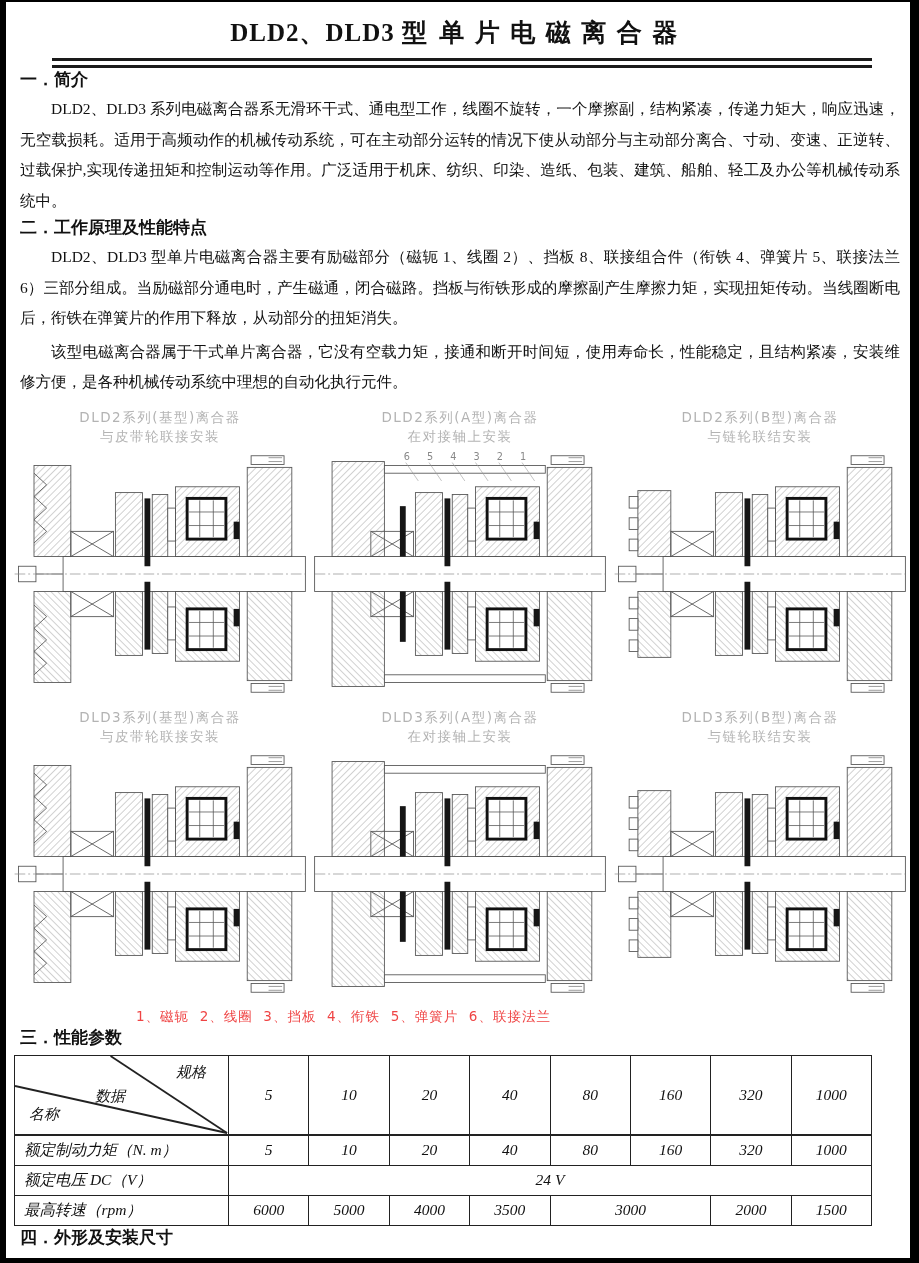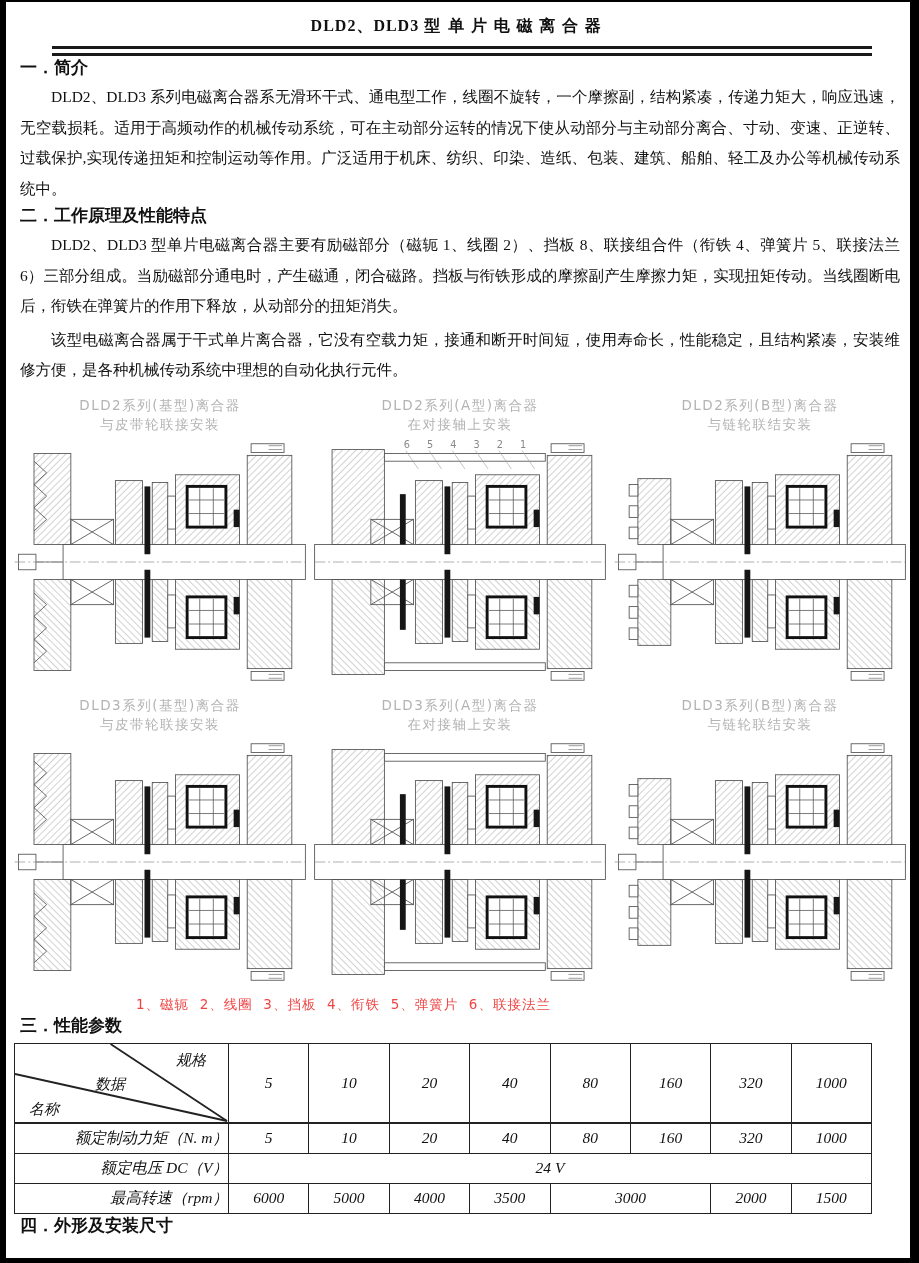--- a/index.html
+++ b/index.html
@@ -6,21 +6,21 @@
   body{
     width:919px;height:1263px;position:relative;background:#000;
     font-family:"Liberation Serif","DejaVu Serif",serif;color:#111;
     overflow:hidden;
   }
   .page{
     position:absolute;left:6px;top:2px;right:9px;bottom:5px;
     background:#fff;padding:10px 6px 0 8px;box-sizing:border-box;
   }
   .title{
-    text-align:center;font-size:16px;font-weight:bold;margin:4px 0 0 0;
+    text-align:center;font-size:25px;font-weight:bold;margin:4px 0 0 0;
     letter-spacing:1px;
   }
   .title .sp{letter-spacing:0.42em;margin-left:0.45em;}
   .double-rule{
     margin:9px 32px 0 38px;height:4px;
     border-top:3px solid #1a1a1a;border-bottom:3px solid #1a1a1a;
   }
   h2.sec{
     font-size:17px;font-weight:bold;margin:0;padding:0 0 0 6px;
   }
@@ -48,28 +48,28 @@
     font-size:13.5px;letter-spacing:1px;margin:8px 0 0 122px;white-space:pre;
   }
   table.perf{
     border-collapse:collapse;width:858px;margin:6px 0 0 0;
     font-size:15.5px;table-layout:fixed;
   }
   table.perf td{
     border:1.6px solid #222;text-align:center;height:29px;padding:0;font-style:italic;
   }
   table.perf tr.hdr td{height:78px;border-bottom:2.4px solid #222;}
-  table.perf td.lbl{text-align:right;padding-left:9px;margin-left:45px;}
+  table.perf td.lbl{text-align:left;padding-left:9px;margin-left:45px;}
   td.corner{position:relative;padding:0;}
   .corner-wrap{position:absolute;inset:0;}
   .corner-wrap svg{position:absolute;inset:0;width:100%;height:100%;}
   .corner-wrap span{position:absolute;font-size:15px;}
   .c-top{right:22px;top:7px;}
   .c-mid{left:80px;top:31px;}
-  .c-bot{left:14px;bottom:3px;}
+  .c-bot{left:14px;bottom:10px;}
 </style>
 </head>
 <body>
 
 <svg width="0" height="0" style="position:absolute" aria-hidden="true">
   <defs>
     <pattern id="hatch" width="5" height="5" patternUnits="userSpaceOnUse" patternTransform="rotate(45)">
       <line x1="0" y1="0" x2="0" y2="5" stroke="#777" stroke-width="0.7"></line>
     </pattern>
   </defs>

